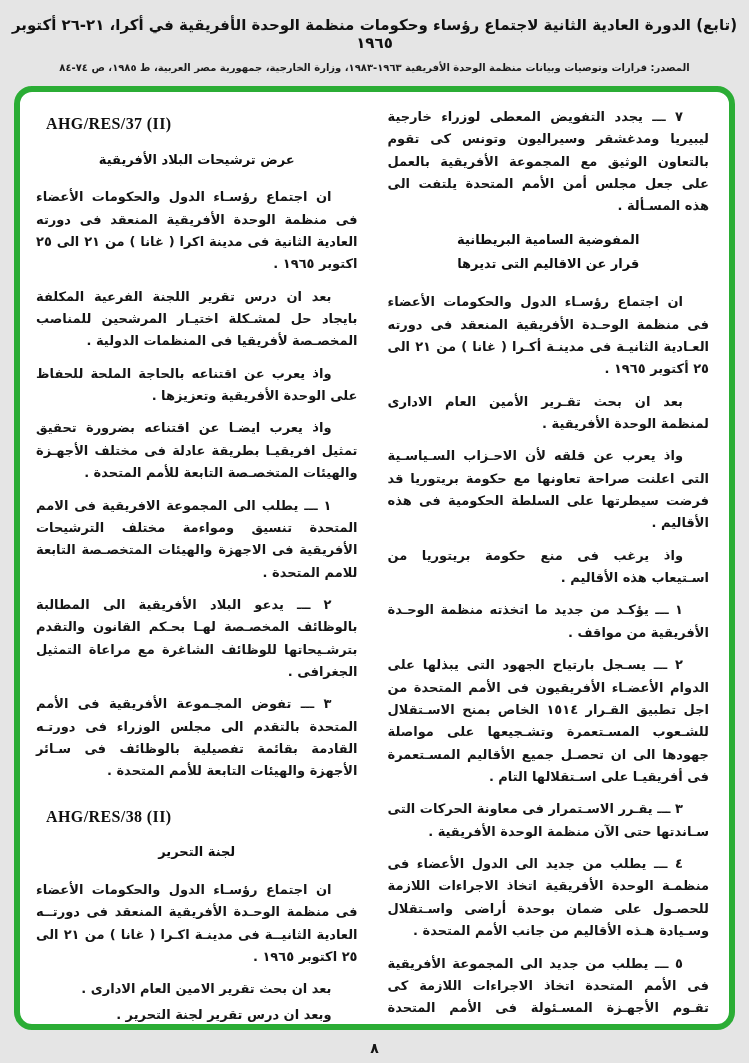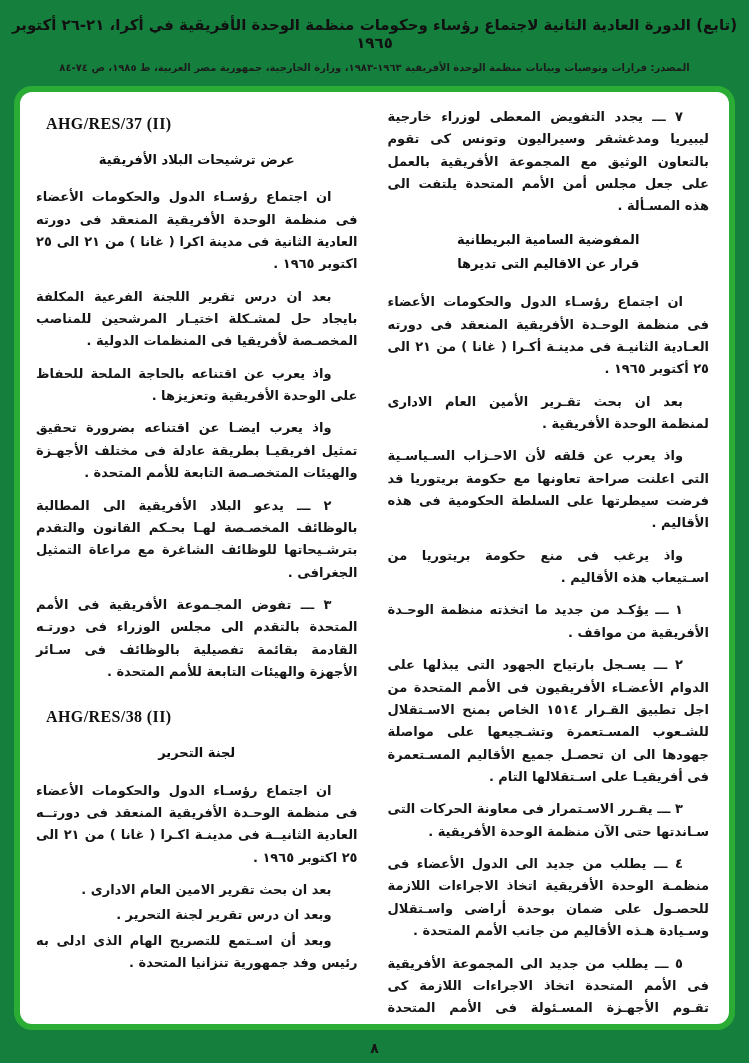--- a/index.html
+++ b/index.html
@@ -5,21 +5,21 @@
   html, body {
     margin: 0;
     padding: 0;
     background: #ffffff;
     font-family: "DejaVu Sans", sans-serif;
   }
   .page {
     position: relative;
     width: 749px;
     height: 1063px;
-    background: #15803d;
+    background: #e5e5e5;
     direction: rtl;
     overflow: hidden;
   }
   .header {
     position: absolute;
     top: 16px;
     left: 0;
     right: 0;
     text-align: center;
     color: #111111;
@@ -132,20 +132,21 @@
       </section>
     <section class="col col-left">
         <div class="res-code first">AHG/RES/37 (II)</div>
         <div class="res-heading">
           <div>عرض ترشيحات البلاد الأفريقية</div>
         </div>
         <p class="para">ان اجتماع رؤسـاء الدول والحكومات الأعضاء فى منظمة الوحدة الأفريقية المنعقد فى دورته العادية الثانية فى مدينة اكرا ( غانا ) من ٢١ الى ٢٥ اكتوبر ١٩٦٥ .</p>
         <p class="para">بعد ان درس تقرير اللجنة الفرعية المكلفة بايجاد حل لمشـكلة اختيـار المرشحين للمناصب المخصـصة لأفريقيا فى المنظمات الدولية .</p>
         <p class="para">واذ يعرب عن اقتناعه بالحاجة الملحة للحفاظ على الوحدة الأفريقية وتعزيزها .</p>
         <p class="para">واذ يعرب ايضـا عن اقتناعه بضرورة تحقيق تمثيل افريقيـا بطريقة عادلة فى مختلف الأجهـزة والهيئات المتخصـصة التابعة للأمم المتحدة .</p>
+        <p class="para">١ ـــ يطلب الى المجموعة الافريقية فى الامم المتحدة تنسيق ومواءمة مختلف الترشيحات الأفريقية فى الاجهزة والهيئات المتخصـصة التابعة للامم المتحدة .</p>
         <p class="para">٢ ـــ يدعو البلاد الأفريقية الى المطالبة بالوظائف المخصـصة لهـا بحـكم القانون والتقدم بترشـيحاتها للوظائف الشاغرة مع مراعاة التمثيل الجغرافى .</p>
         <p class="para">٣ ـــ تفوض المجـموعة الأفريقية فى الأمم المتحدة بالتقدم الى مجلس الوزراء فى دورتـه القادمة بقائمة تفصيلية بالوظائف فى سـائر الأجهزة والهيئات التابعة للأمم المتحدة .</p>
         <div class="res-code">AHG/RES/38 (II)</div>
         <div class="res-heading">
           <div>لجنة التحرير</div>
         </div>
         <p class="para">ان اجتماع رؤسـاء الدول والحكومات الأعضاء فى منظمة الوحـدة الأفريقية المنعقد فى دورتــه العادية الثانيــة فى مدينـة اكـرا ( غانا ) من ٢١ الى ٢٥ اكتوبر ١٩٦٥ .</p>
         <p class="para tight">بعد ان بحث تقرير الامين العام الادارى .</p>
         <p class="para tight">وبعد ان درس تقرير لجنة التحرير .</p>
         <p class="para">وبعد أن اسـتمع للتصريح الهام الذى ادلى به رئيس وفد جمهورية تنزانيا المتحدة .</p>

